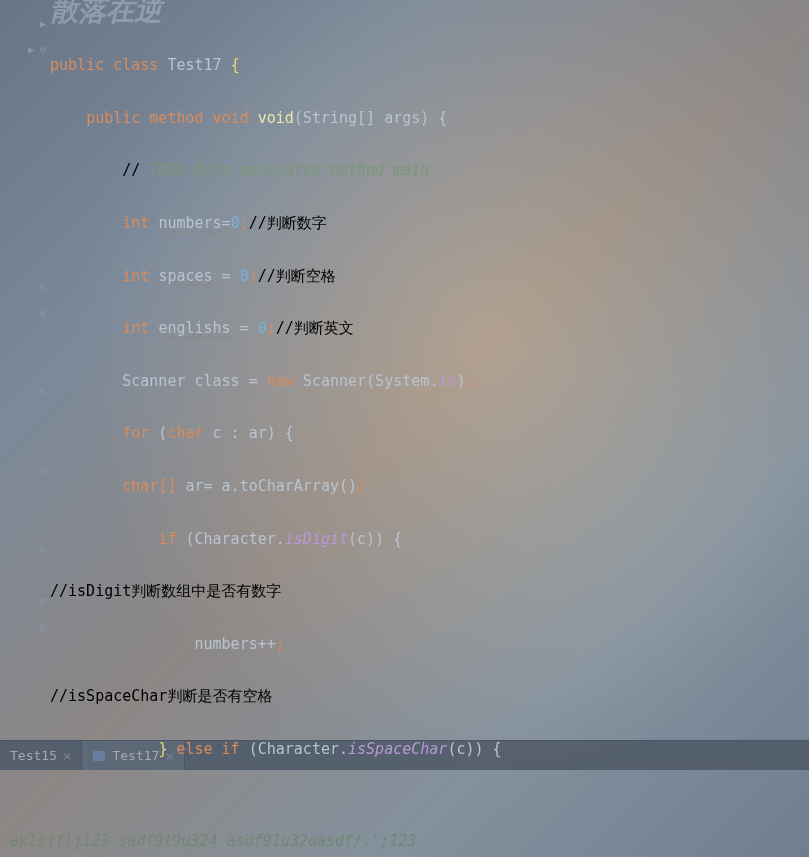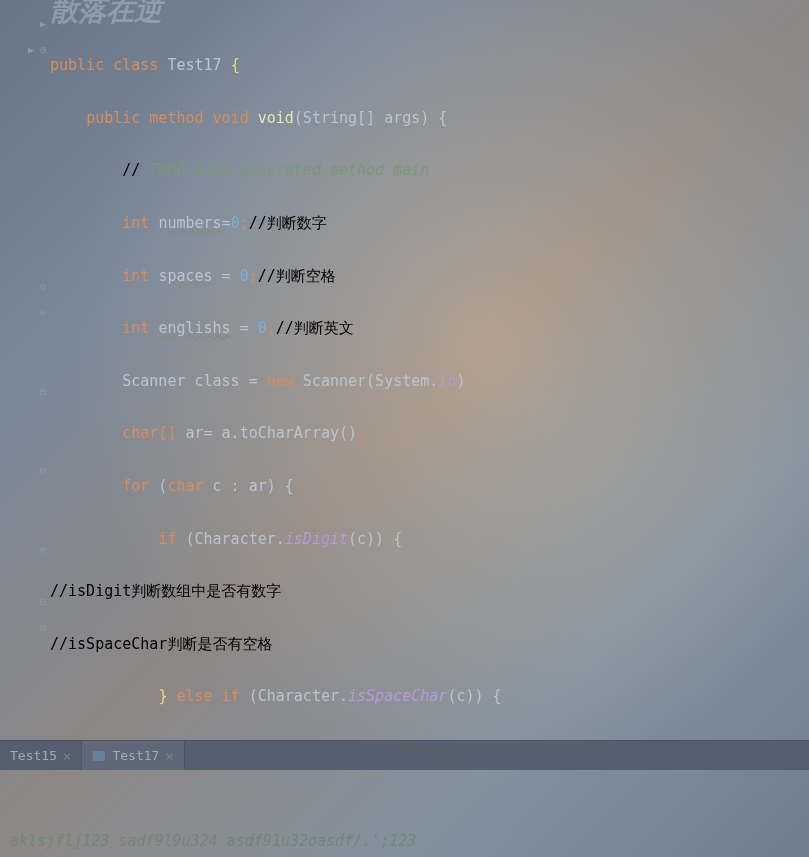--- a/index.html
+++ b/index.html
@@ -129,24 +129,25 @@
     <div class="gutter-icon">⊟</div>
   </div>
   <div class="code-area">
 <div class="code-line"><span class="kw">public</span> <span class="kw">class</span> <span class="ident">Test17</span> <span class="brace-hl">{</span></div>
 <div class="code-line">    <span class="kw">public</span> <span class="kw">method</span> <span class="kw">void</span> <span class="method">void</span><span class="ident">(String[] args)</span> <span class="ident">{</span></div>
 <div class="code-line">        <span class="comment">//</span><span class="comment-doc"> TODO Auto-generated method main</span></div>
 <div class="code-line">        <span class="kw">int</span> <span class="var-warn">numbers</span><span>=</span><span class="num">0</span><span class="semi">;</span><span class="comment">//判断数字</span></div>
 <div class="code-line">        <span class="kw">int</span> <span class="var-warn">spaces</span><span> = </span><span class="num">0</span><span class="semi">;</span><span class="comment">//判断空格</span></div>
 <div class="code-line">        <span class="kw">int</span> <span class="var-warn">englishs</span><span> = </span><span class="num">0</span><span class="semi">;</span><span class="comment">//判断英文</span></div>
 <div class="code-line">        <span>Scanner class = </span><span class="kw">new</span><span> Scanner(System.</span><span class="static-field">in</span><span>)</span><span class="semi">;</span></div>
+<div class="code-line">        <span class="kw">for</span><span> (</span><span class="kw">char</span><span> c : ar</span><span>)</span><span> {</span></div>
 <div class="code-line">        <span class="kw">char</span><span class="kw">[]</span><span> ar= a.toCharArray()</span><span class="semi">;</span></div>
-<div class="code-line">        <span class="kw">for</span><span> (</span><span class="kw">char</span><span> c : ar</span><span>)</span><span> {</span></div>
 <div class="code-line">            <span class="kw">if</span><span> (</span><span>Character.</span><span class="static-field">isDigit</span><span>(</span><span>c</span><span>))</span><span> {</span></div>
 <div class="code-line"><span class="comment">//isDigit判断数组中是否有数字</span></div>
+<div class="code-line">                <span class="var-warn">numbers</span><span>++</span><span class="semi">;</span></div>
 <div class="code-line"><span class="comment">//isSpaceChar判断是否有空格</span></div>
 <div class="code-line">            <span class="brace-hl">}</span><span class="kw"> else </span><span class="kw">if</span><span> (</span><span>Character.</span><span class="static-field">isSpaceChar</span><span>(</span><span>c</span><span>))</span><span> {</span></div>
 
 
 
 
 
 
 
 

